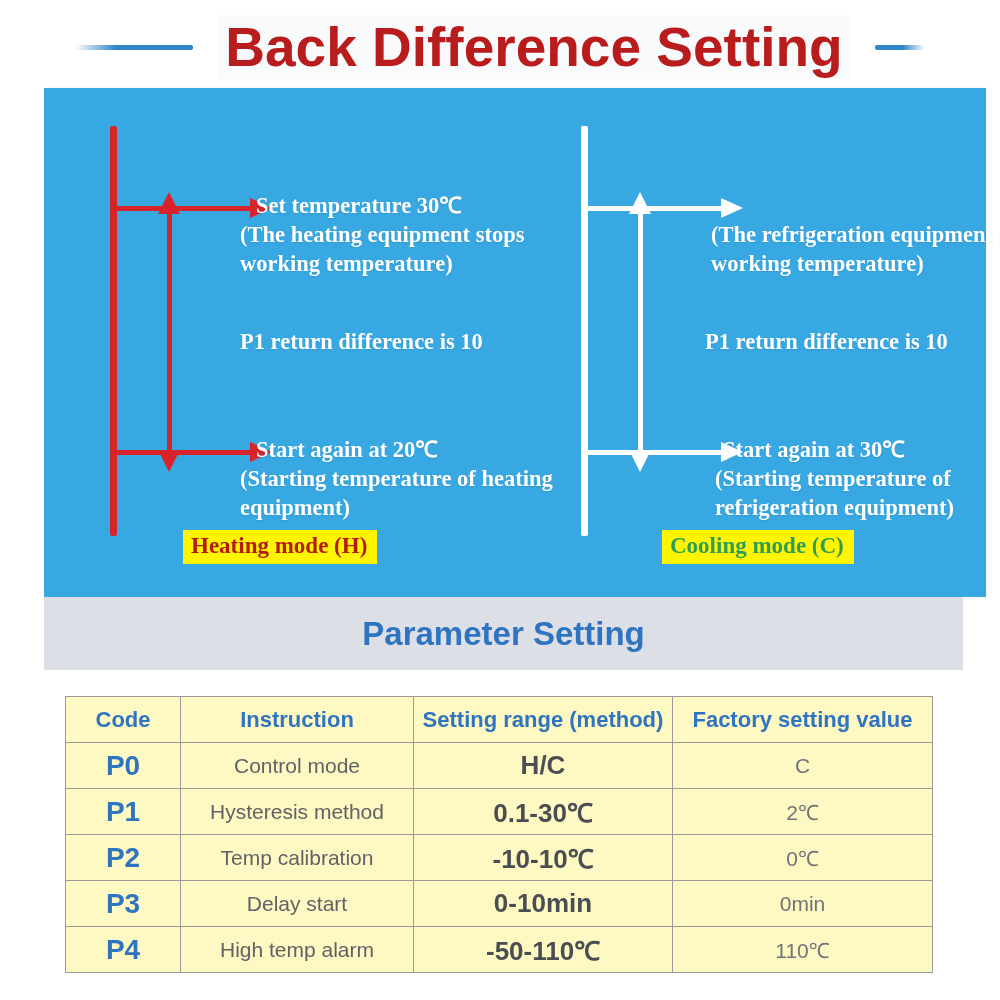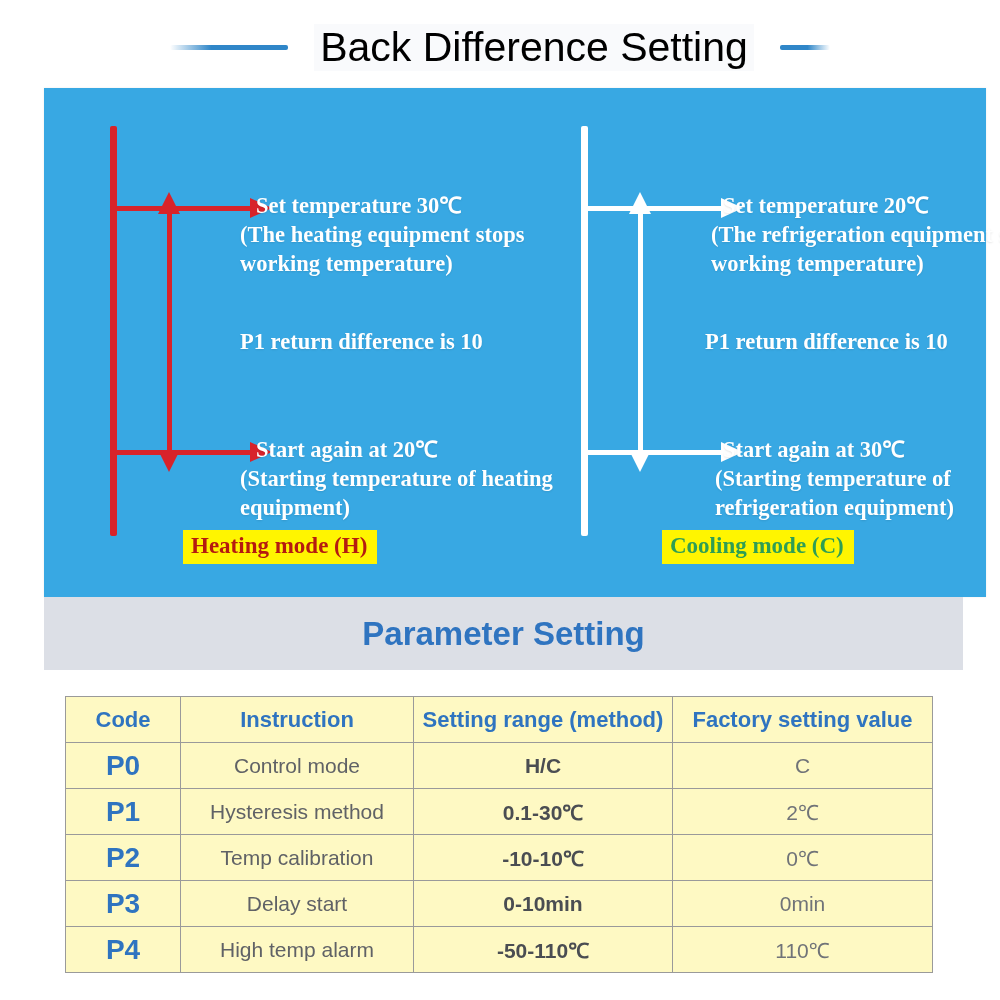--- a/index.html
+++ b/index.html
@@ -31,23 +31,23 @@
     width: 118px;
     height: 5px;
     background: linear-gradient(90deg, rgba(40,130,200,0) 0%, #2f86c8 35%, #2f86c8 100%);
     border-radius: 2px;
   }
   .title-rule.right {
     width: 50px;
     background: linear-gradient(90deg, #2f86c8 0%, #2f86c8 55%, rgba(40,130,200,0) 100%);
   }
   .title-text {
-    font-size: 41px;
-    font-weight: normal;
-    color: #000000;
+    font-size: 55px;
+    font-weight: bold;
+    color: #b91c1c;
     letter-spacing: 0px;
     white-space: nowrap;
     background: rgba(248,249,251,0.85);
     padding: 0 6px;
   }
 
   
   .diagram-panel {
     position: absolute;
     left: 44px;
@@ -227,21 +227,21 @@
     color: #2f74c0;
     font-weight: bold;
     font-size: 28px;
   }
   .param-table td.txt-cell {
     color: #606266;
     font-size: 21px;
   }
   .param-table td.range-cell {
     color: #4a4d52;
-    font-size: 21px;
+    font-size: 26px;
     font-weight: bold;
   }
   .param-table td.value-cell {
     color: #707378;
     font-size: 21px;
   }
   .col-code    { width: 115px; }
   .col-instr   { width: 233px; }
   .col-range   { width: 259px; }
   .col-value   { width: 260px; }
@@ -293,21 +293,20 @@
     <div class="h-arrow bottom">
       <div class="shaft"></div>
         <div class="head"></div>
     </div>
     <div class="v-arrow">
       <div class="shaft"></div>
       <div class="head up"></div>
       <div class="head down"></div>
     </div>
 
-    <div class="d-label set-temp">Set temperature 20℃</div>
     <div class="d-label set-note">(The refrigeration equipment stops working temperature)</div>
     <div class="d-label p1-note">P1 return difference is 10</div>
     <div class="d-label start">Start again at 30℃</div>
     <div class="d-label start-note">(Starting temperature of refrigeration equipment)</div>
 
     <div class="mode-badge">Cooling mode (C)</div>
   </div>
 </div>
 
 <div class="param-band">

